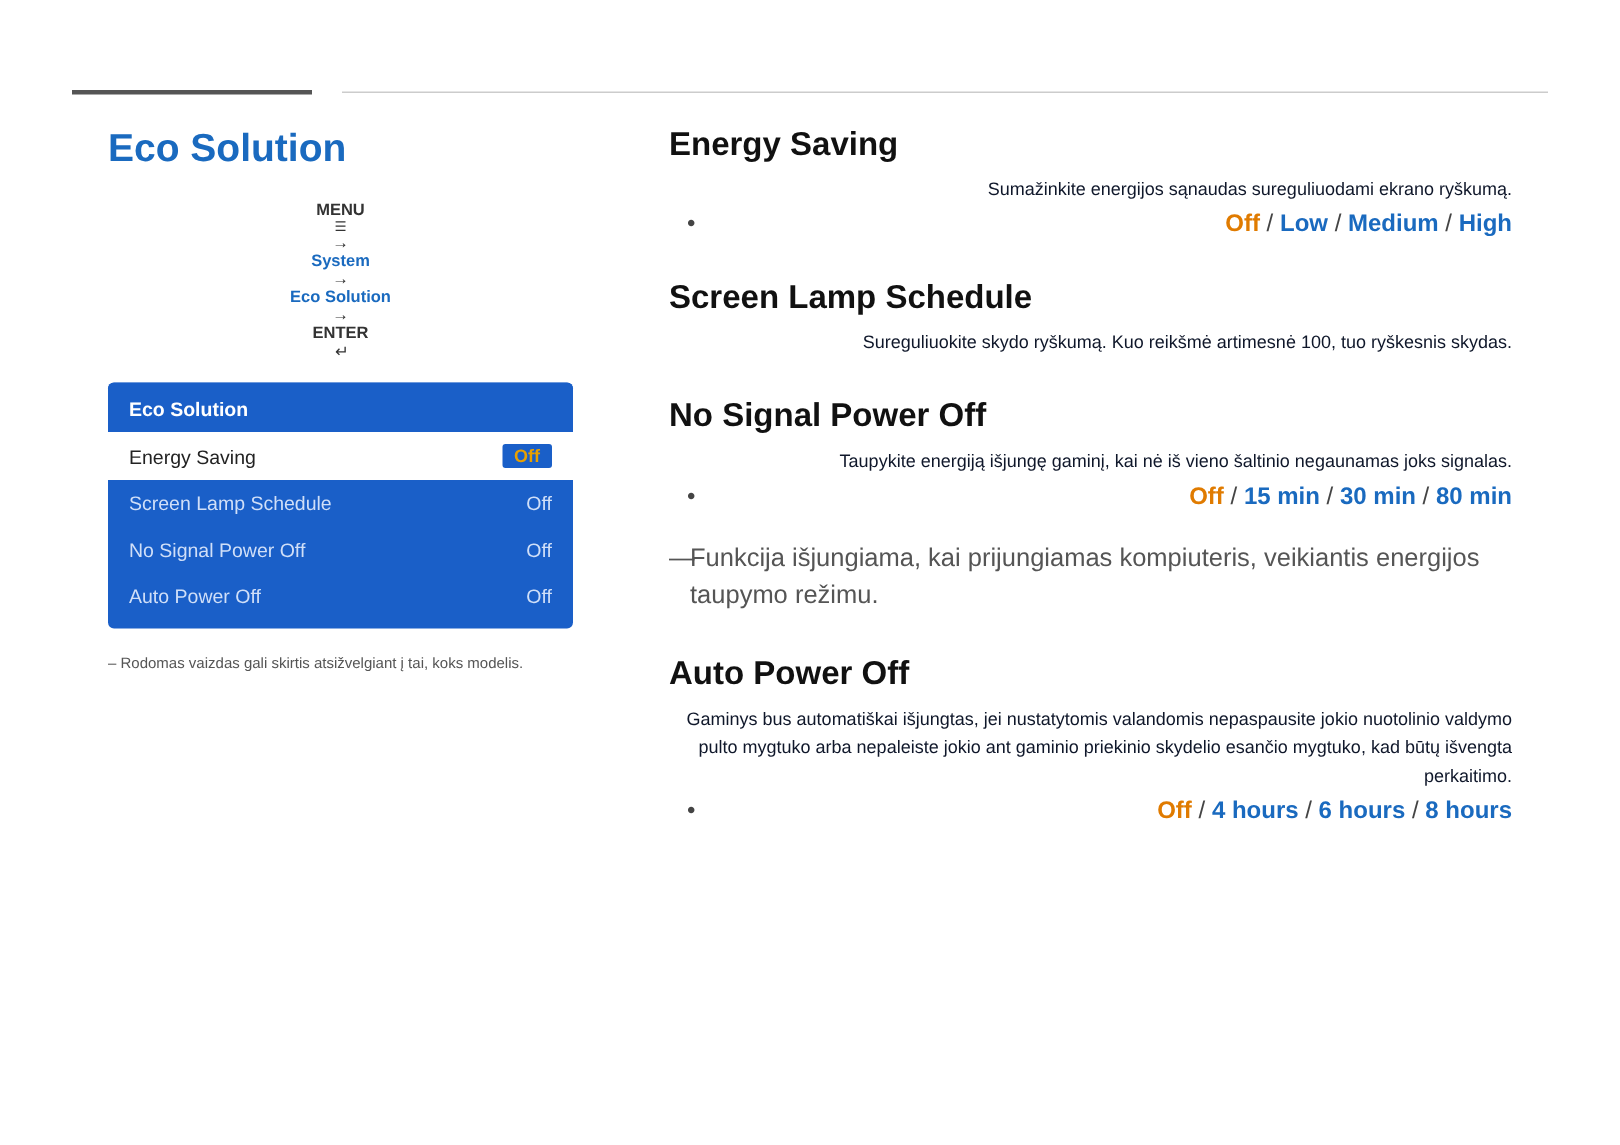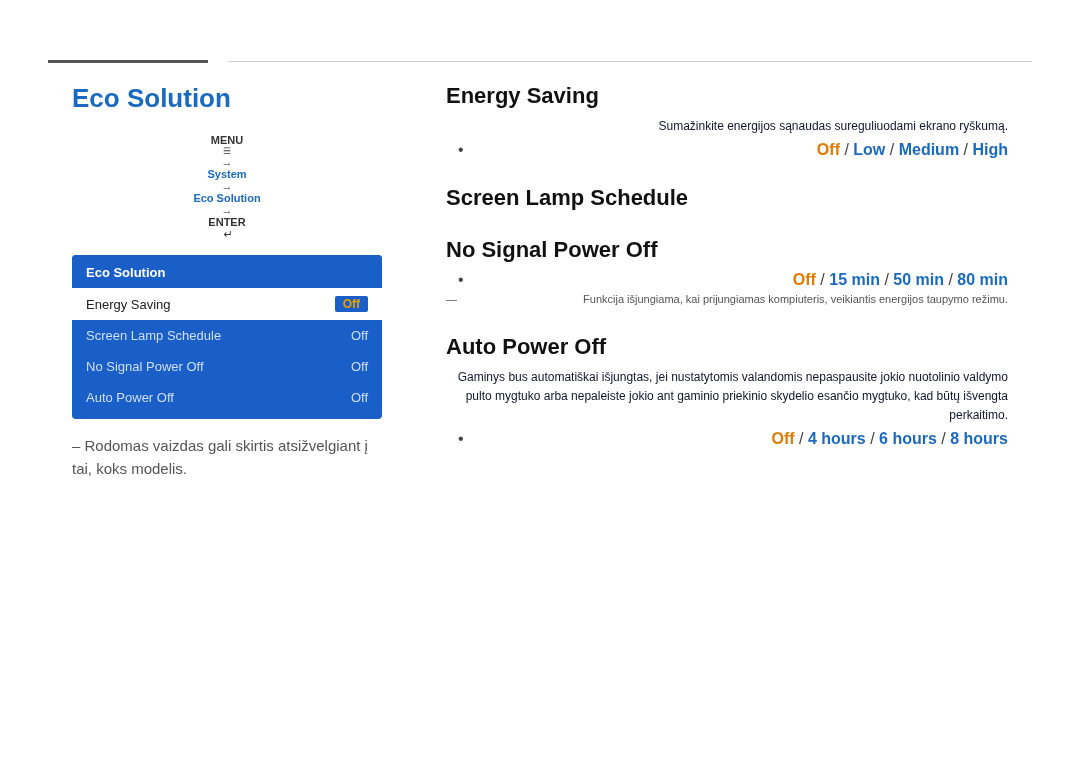--- a/index.html
+++ b/index.html
@@ -101,21 +101,21 @@
       background: #1a5fc8;
       padding: 1px 8px;
       border-radius: 2px;
       font-size: 12px;
     }
     .nav-item .nav-label { color: #d0dff8; }
     .nav-item .nav-value { color: #d0dff8; font-size: 13px; }
 
     .footnote {
       margin-top: 16px;
-      font-size: 15px;
+      font-size: 10px;
       color: #555;
       line-height: 1.5;
     }
 
     
     .right-panel {
       flex: 1;
       padding-top: 0;
     }
 
@@ -154,27 +154,26 @@
       content: '•';
       position: absolute;
       left: 0;
       color: #444;
     }
     .option-highlight { color: #e07b00; font-weight: bold; }
     .option-slash { color: #444; }
     .option-blue { color: #1a6abf; font-weight: bold; }
 
     .dash-note {
-      font-size: 11px;
+      font-size: 17px;
       color: #555;
       padding-left: 14px;
       position: relative;
       line-height: 1.5;
-      margin-top: 2px;
-      text-align: right;
+      margin-top: 18px;
     }
     .dash-note::before {
       content: '—';
       position: absolute;
       left: 0;
     }
   </style>
 </head>
 <body>
 
@@ -233,27 +232,29 @@
       <p class="section-desc">Sumažinkite energijos sąnaudas sureguliuodami ekrano ryškumą.</p>
       <ul class="bullet-list">
         <li>
           <span class="option-highlight">Off</span><span class="option-slash"> / </span><span class="option-blue">Low</span><span class="option-slash"> / </span><span class="option-blue">Medium</span><span class="option-slash"> / </span><span class="option-blue">High</span>
         </li>
       </ul>
     </div>
 
     <div class="section">
       <h2 class="section-title">Screen Lamp Schedule</h2>
+      <p class="section-desc">Sureguliuokite skydo ryškumą. Kuo reikšmė artimesnė 100, tuo ryškesnis skydas.</p>
     </div>
 
     <div class="section">
       <h2 class="section-title">No Signal Power Off</h2>
+      <p class="section-desc">Taupykite energiją išjungę gaminį, kai nė iš vieno šaltinio negaunamas joks signalas.</p>
       <ul class="bullet-list">
         <li>
-          <span class="option-highlight">Off</span><span class="option-slash"> / </span><span class="option-blue">15 min</span><span class="option-slash"> / </span><span class="option-blue">50 min</span><span class="option-slash"> / </span><span class="option-blue">80 min</span>
+          <span class="option-highlight">Off</span><span class="option-slash"> / </span><span class="option-blue">15 min</span><span class="option-slash"> / </span><span class="option-blue">30 min</span><span class="option-slash"> / </span><span class="option-blue">80 min</span>
         </li>
       </ul>
       <div class="dash-note">Funkcija išjungiama, kai prijungiamas kompiuteris, veikiantis energijos taupymo režimu.</div>
     </div>
 
     <div class="section">
       <h2 class="section-title">Auto Power Off</h2>
       <p class="section-desc">Gaminys bus automatiškai išjungtas, jei nustatytomis valandomis nepaspausite jokio nuotolinio valdymo pulto mygtuko arba nepaleiste jokio ant gaminio priekinio skydelio esančio mygtuko, kad būtų išvengta perkaitimo.</p>
       <ul class="bullet-list">
         <li>

